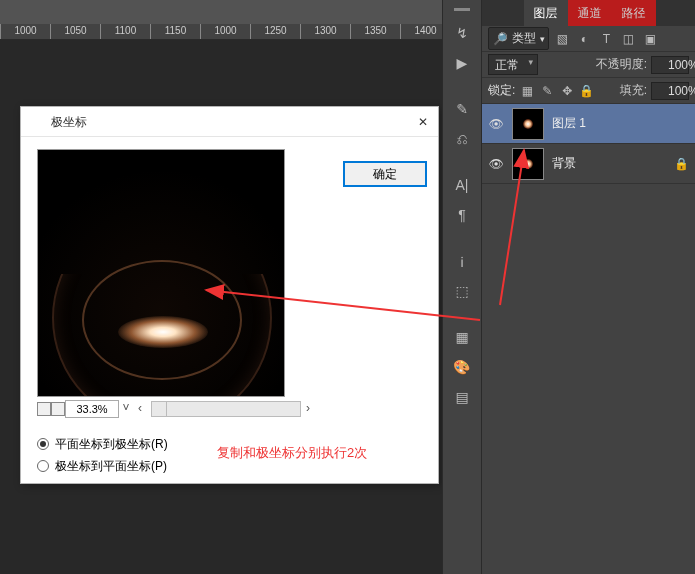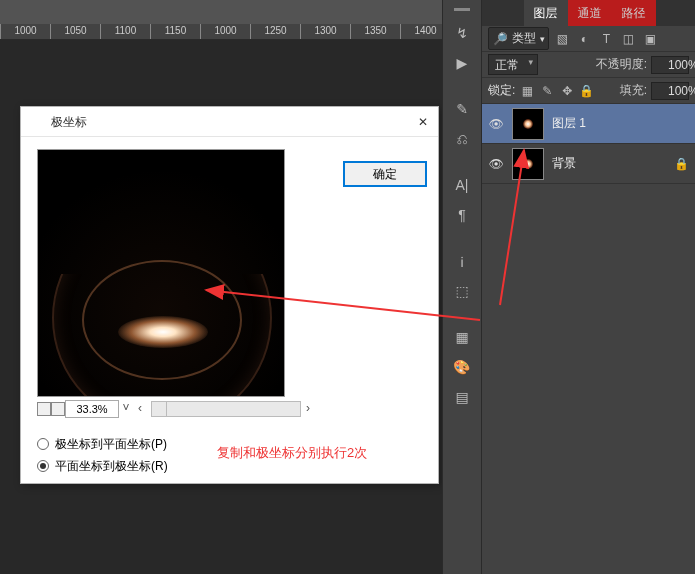--- a/index.html
+++ b/index.html
@@ -118,26 +118,26 @@
       <span class="pv-btn"></span>
       <span class="pv-btn"></span>
       <span class="pv-zoom">33.3%</span>
       <span class="pv-chev">˅</span>
       <span class="pv-chev">‹</span>
       <div class="pv-scroll"></div>
       <span class="pv-chev">›</span>
     </div>
     <div class="radio-group">
       <div class="radio-row">
+        <span class="radio selected"></span>
+        <span>平面坐标到极坐标(R)</span>
+      </div>
+      <div class="radio-row">
         <span class="radio"></span>
         <span>极坐标到平面坐标(P)</span>
-      </div>
-      <div class="radio-row">
-        <span class="radio selected"></span>
-        <span>平面坐标到极坐标(R)</span>
       </div>
     </div>
     <div class="dlg-btn primary">确定</div>
     <div class="annotation">复制和极坐标分别执行2次</div>
   </div>
 </div>
 
 <div class="mid-sep">
   <div class="mid-top"></div>
   <div class="mid-icon">↯</div>

